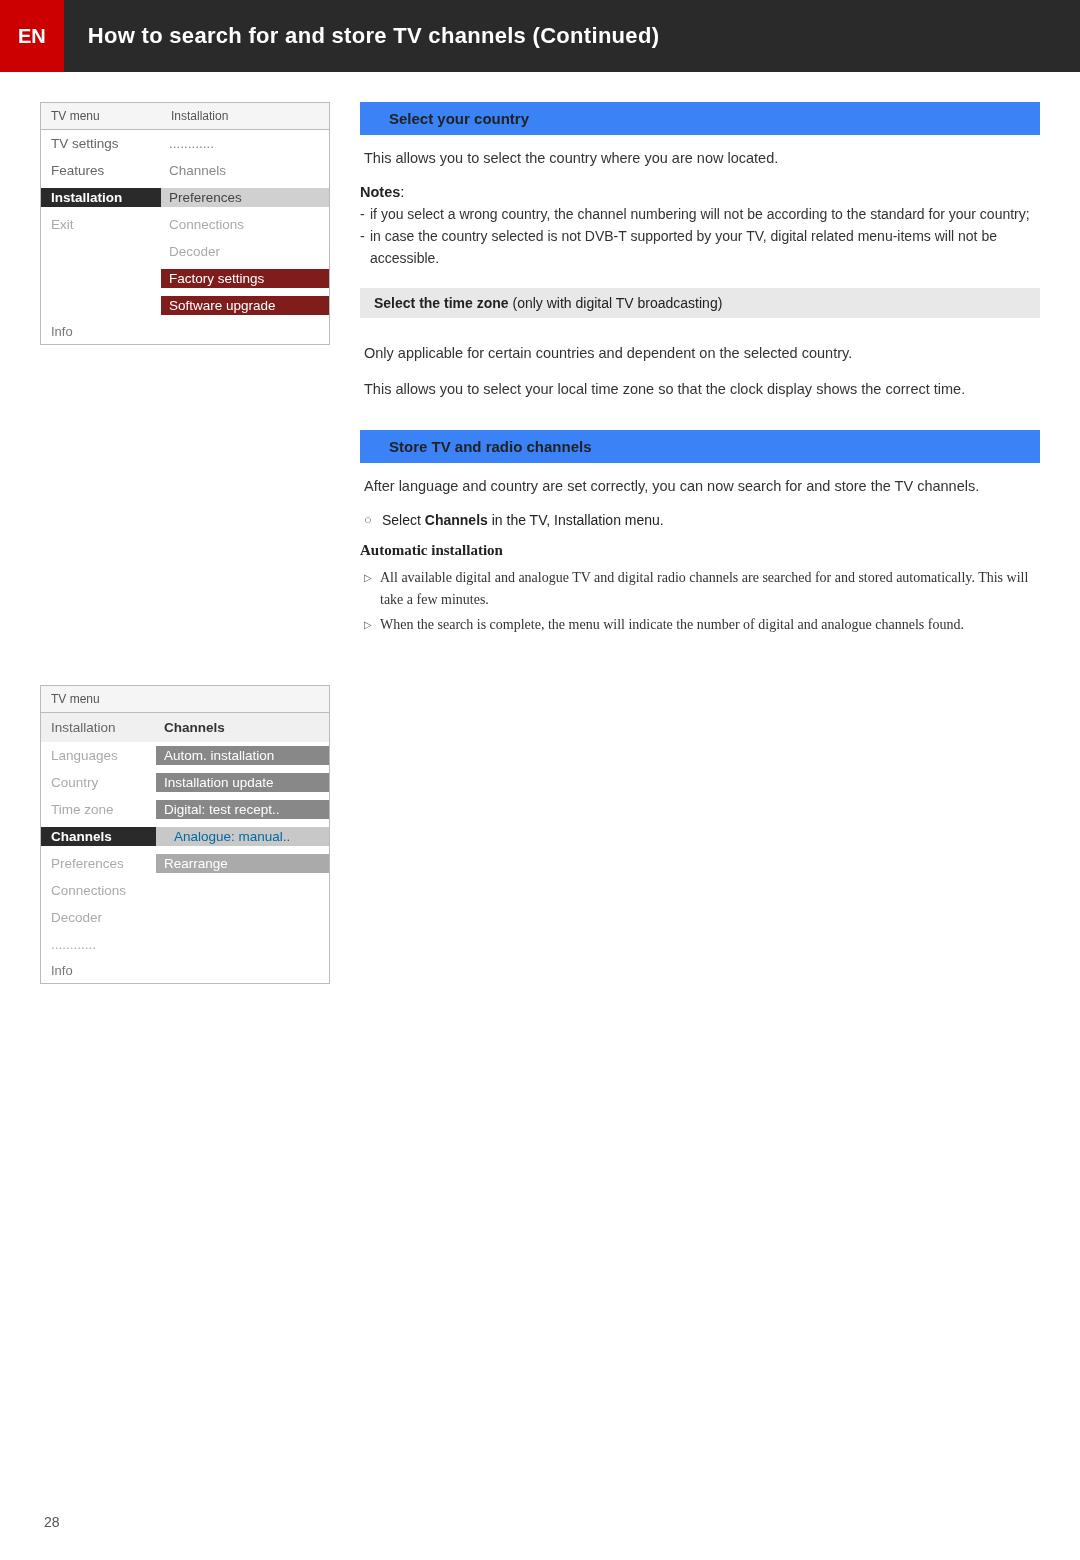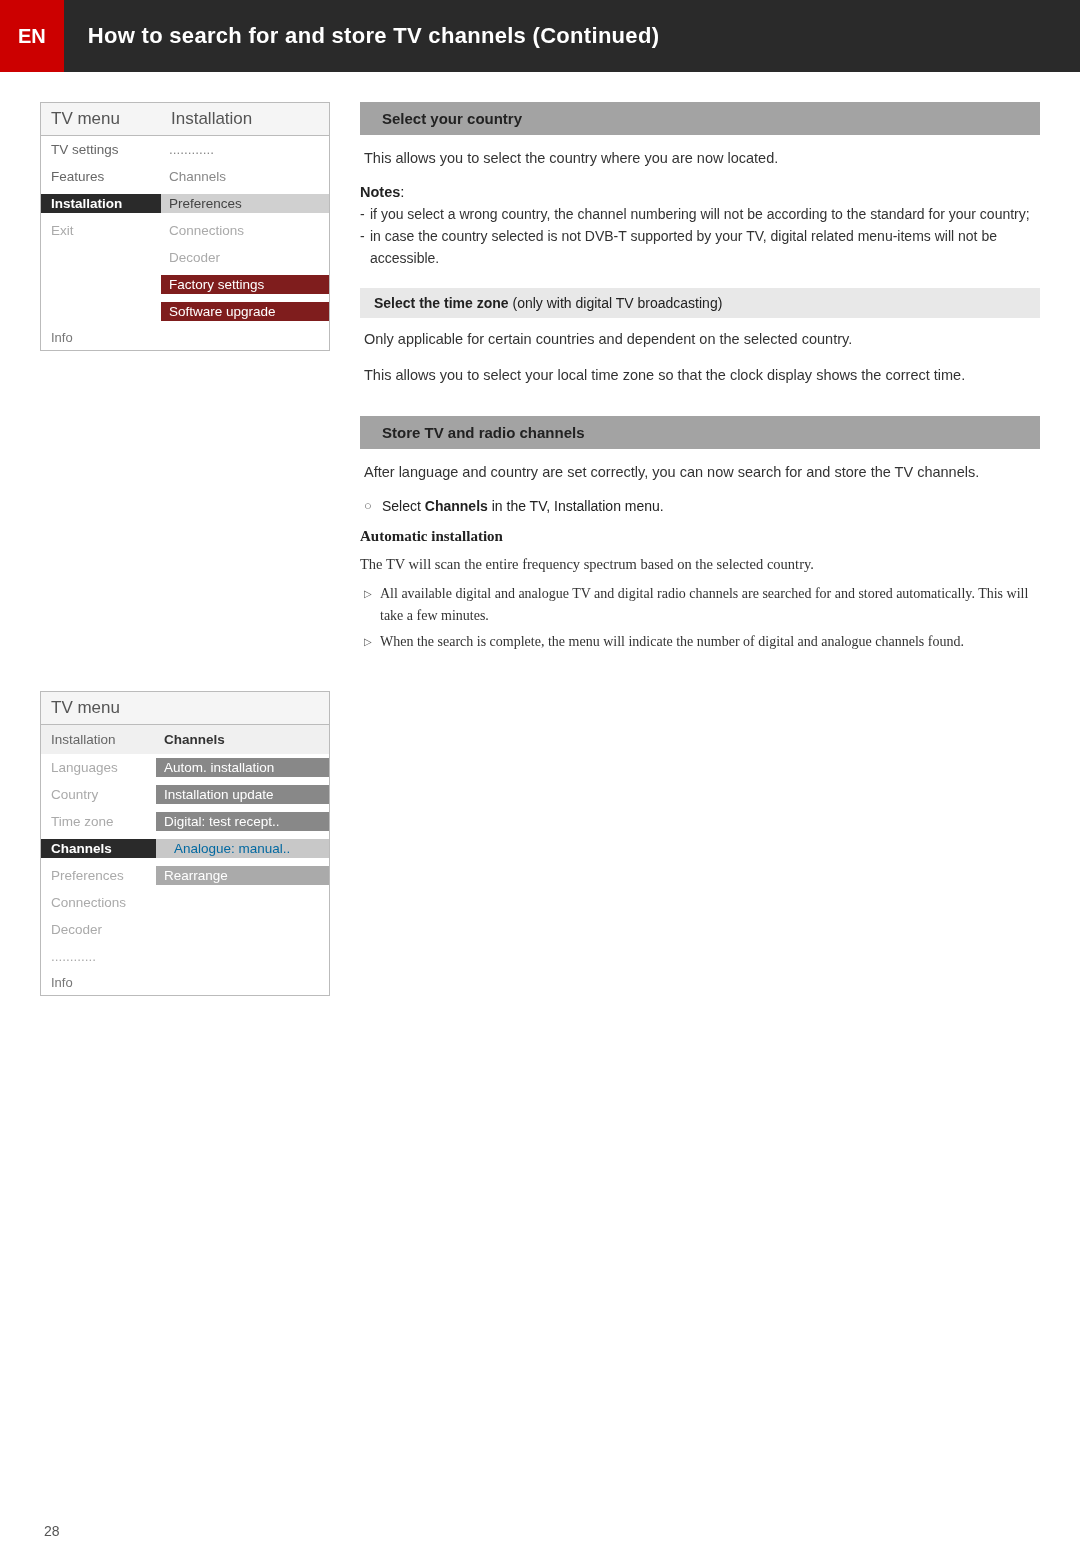--- a/index.html
+++ b/index.html
@@ -62,21 +62,21 @@
     .tv-menu-box {
       border: 1px solid #bbb;
       margin-bottom: 30px;
       font-size: 13.5px;
     }
     .tv-menu-header {
       display: flex;
       border-bottom: 1px solid #bbb;
       background: #f5f5f5;
       padding: 6px 10px;
-      font-size: 17px;
+      font-size: 12px;
       color: #555;
     }
     .tv-menu-header .col1 { width: 120px; }
     .tv-menu-header .col2 { flex: 1; }
 
     .tv-menu-row {
       display: flex;
       padding: 4px 0;
       justify-content: flex-end;
     }
@@ -110,32 +110,32 @@
       color: #aaa;
     }
     .tv-menu-info {
       padding: 5px 10px;
       color: #777;
       font-size: 13px;
     }
 
     
     .section-header {
-      background: #a3a3a3;
-      padding: 8px 22px;
+      background: #3b82f6;
+      padding: 8px 29px;
       font-weight: bold;
       font-size: 15px;
       margin-bottom: 12px;
     }
 
     .section-subheader {
       background: #e8e8e8;
       padding: 7px 14px;
       font-size: 14px;
-      margin-bottom: 10px;
+      margin-bottom: 24px;
       margin-top: 18px;
     }
     .section-subheader strong {
       font-weight: bold;
     }
 
     .section-body {
       padding: 0 4px;
       margin-bottom: 14px;
       line-height: 1.55;
@@ -221,21 +221,21 @@
       position: absolute;
       left: 4px;
       font-size: 10px;
       top: 3px;
       color: #555;
     }
 
     
     .page-number {
       position: absolute;
-      bottom: 21px;
+      bottom: 30px;
       left: 44px;
       font-size: 14px;
       color: #555;
     }
 
     
     .tv-menu-box2 .tv-menu-row .col1 {
       width: 115px;
     }
   </style>
@@ -382,21 +382,20 @@
 
       <div class="select-line">
         <span class="bullet-circle">○</span>
         <span>
           Select <strong>Channels</strong><span> in the TV, Installation menu.</span>
         </span>
       </div>
 
       <div class="auto-install-section">
         <div class="auto-install-header">Automatic installation</div>
-        <div class="auto-install-body">The TV will scan the entire frequency spectrum based on the selected country.</div>
         <ul class="arrow-list">
           <li>All available digital and analogue TV and digital radio channels are searched for and stored automatically. This will take a few minutes.</li>
           <li>When the search is complete, the menu will indicate the number of digital and analogue channels found.</li>
         </ul>
       </div>
     </div>
 
   </div>
 
 </div>

